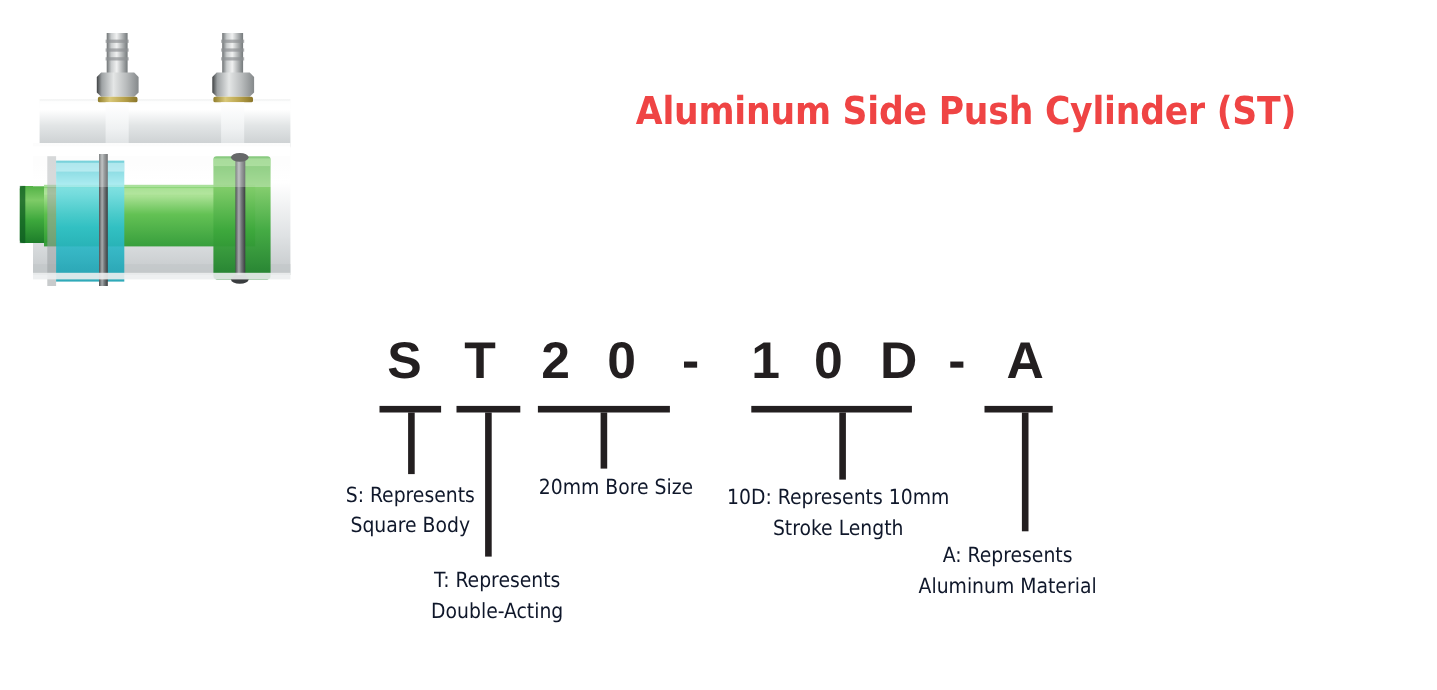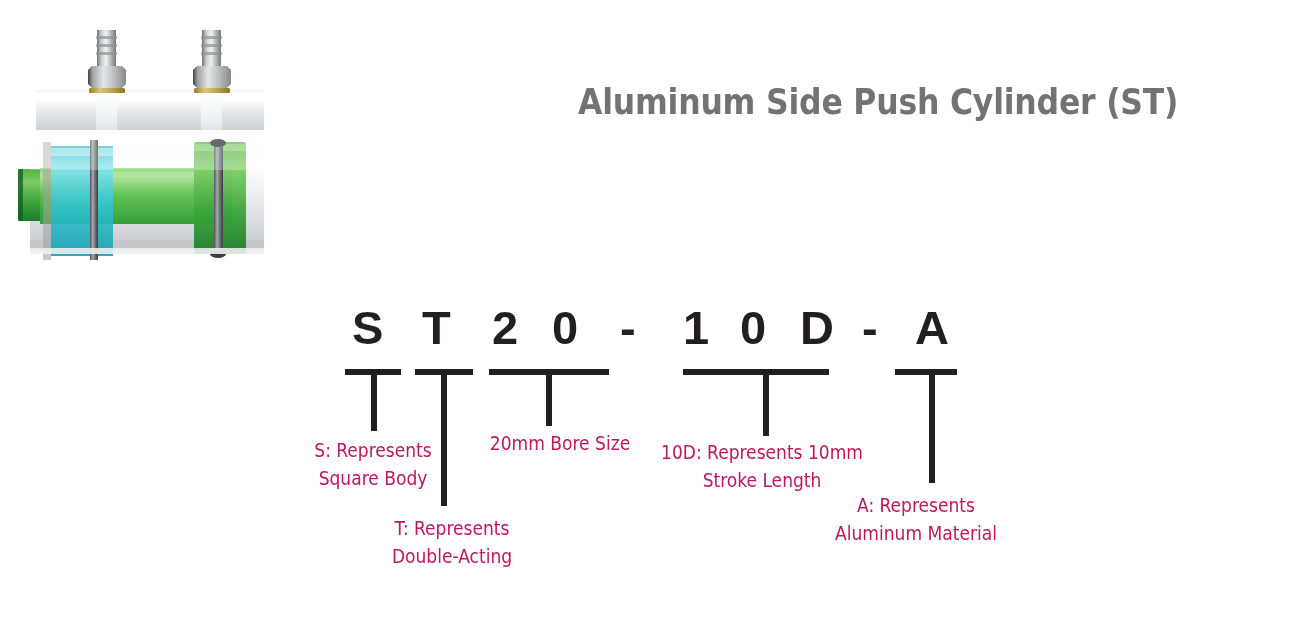--- a/index.html
+++ b/index.html
@@ -30,21 +30,21 @@
     left: 12px;
     top: 8px;
     width: 266px;
     height: 272px;
   }
   #product-figure svg { display: block; width: 100%; height: 100%; }
 
   
   .heading {
     position: absolute;
-    color: #737373;
+    color: #ef4444;
     font-family: "DejaVu Sans Condensed", "Liberation Sans Narrow", "Liberation Sans", sans-serif;
     font-weight: bold;
     letter-spacing: -0.2px;
     white-space: nowrap;
   }
   #title-line1 {
     left: 578px;
     top: 82px;
     font-size: 35px;
   }
@@ -82,21 +82,21 @@
   }
   .leader-tick {
     position: absolute;
     width: 6px;
     background: #231f20;
   }
 
   
   .callout {
     position: absolute;
-    color: #be185d;
+    color: #0f172a;
     font-family: "DejaVu Sans Condensed", "Liberation Sans Narrow", "Liberation Sans", sans-serif;
     font-size: 19px;
     line-height: 28px;
     white-space: nowrap;
   }
   .callout .line { display: block; }
   .ta-center { text-align: center; }
 </style>
 </head>
 <body>

